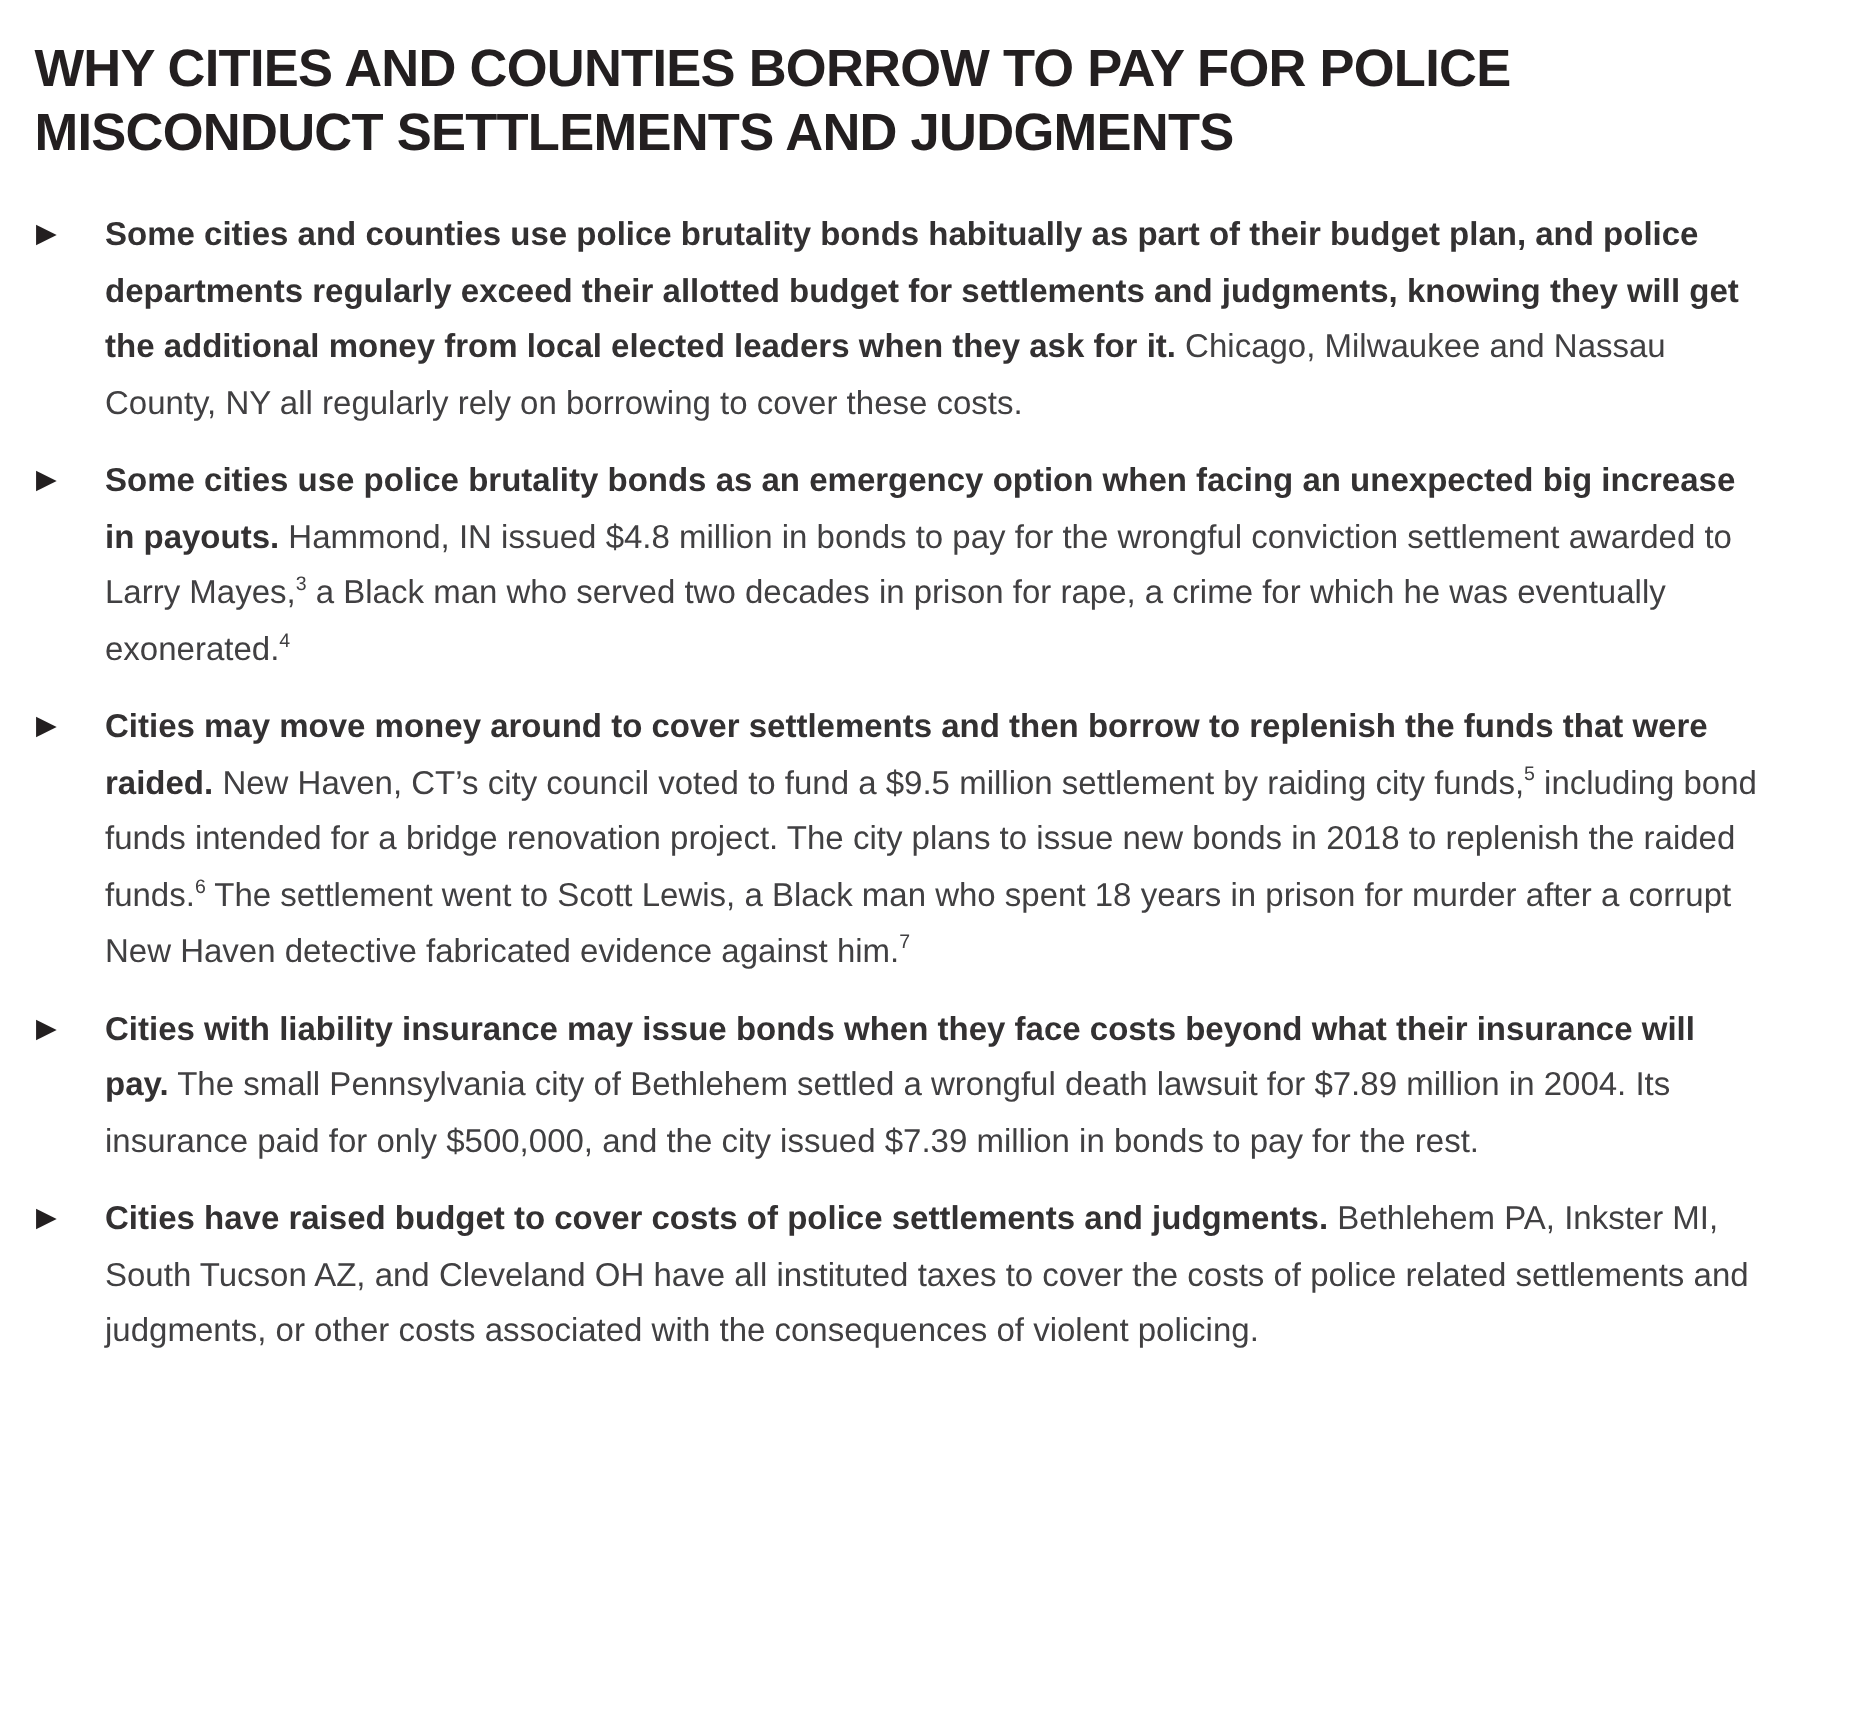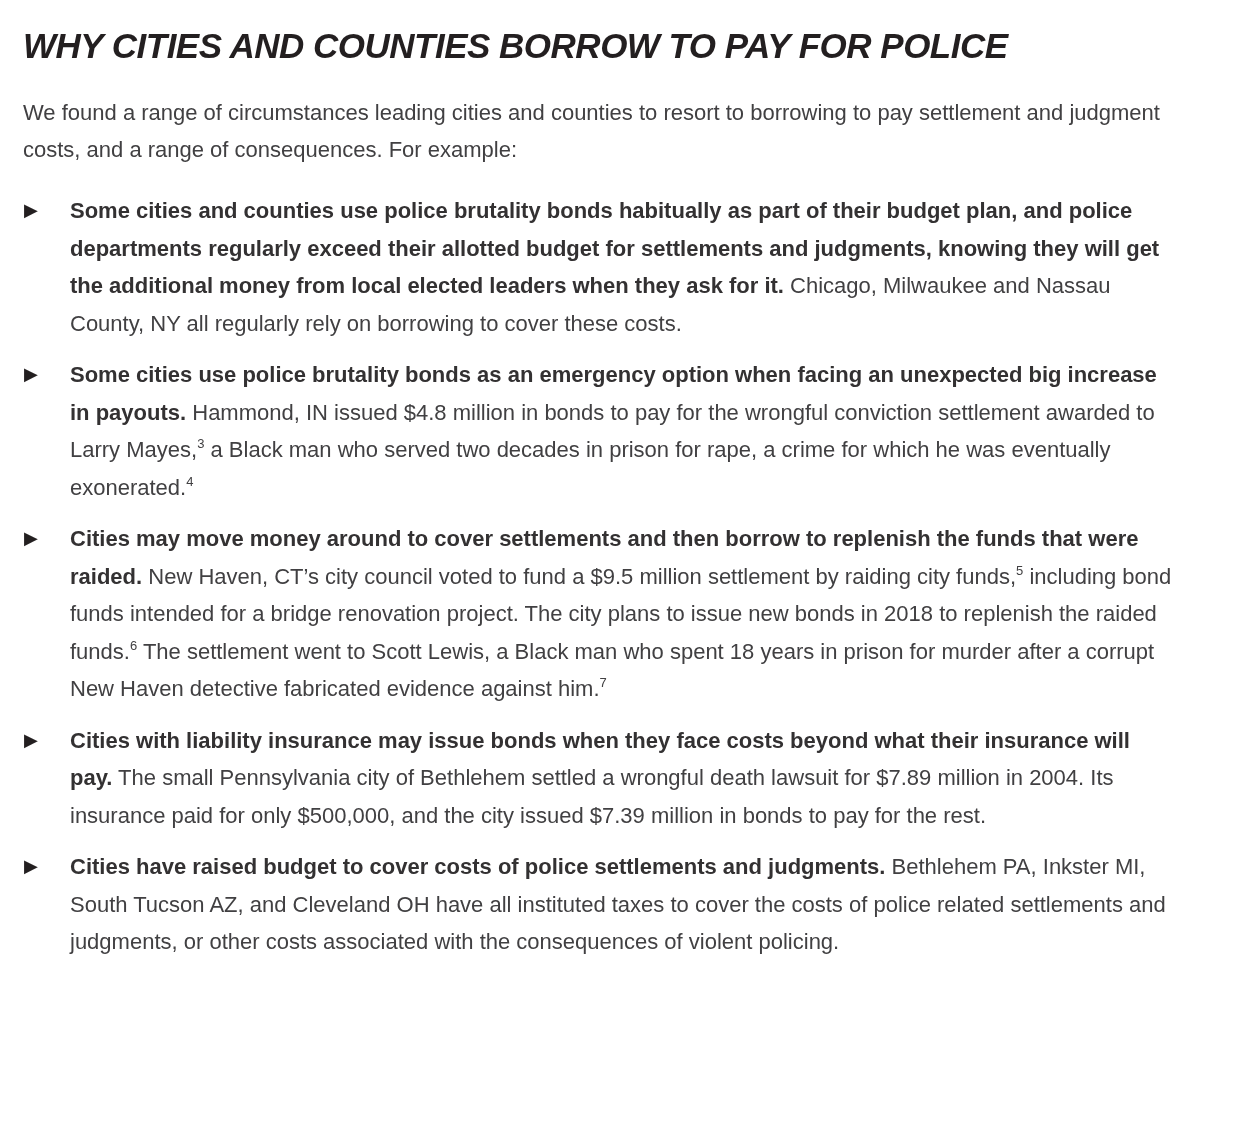--- a/index.html
+++ b/index.html
@@ -22,21 +22,20 @@
   .doc-title {
     margin: 0 0 27px 0;
     color: #231f20;
     font-size: 35px;
     line-height: 43px;
     font-weight: 900;
     letter-spacing: -0.5px;
   }
   .doc-title .title-line {
     display: block;
-    font-style: italic;
   }
   .intro {
     margin: 0 0 24px 0;
     font-size: 22px;
     line-height: 37px;
     color: #414042;
   }
   ul.bullet-list {
     list-style: none;
     margin: 0;
@@ -69,22 +68,22 @@
     position: relative;
     top: -9px;
   }
 </style>
 </head>
 <body>
 
 <div class="page">
   <h1 class="doc-title">
     <span class="title-line">WHY CITIES AND COUNTIES BORROW TO PAY FOR POLICE</span>
+    <span class="title-line">MISCONDUCT SETTLEMENTS AND JUDGMENTS</span>
   </h1>
-  <p class="intro">We found a range of circumstances leading cities and counties to resort to borrowing to pay settlement and judgment costs, and a range of consequences. For example:</p>
   <ul class="bullet-list">
       <li><span class="marker">▶</span><strong class="lead">Some cities and counties use police brutality bonds habitually as part of their budget plan, and police departments regularly exceed their allotted budget for settlements and judgments, knowing they will get the additional money from local elected leaders when they ask for it.</strong><span> Chicago, Milwaukee and Nassau County, NY all regularly rely on borrowing to cover these costs.</span></li>
       <li><span class="marker">▶</span><strong class="lead">Some cities use police brutality bonds as an emergency option when facing an unexpected big increase in payouts.</strong><span> Hammond, IN issued $4.8 million in bonds to pay for the wrongful conviction settlement awarded to Larry Mayes,</span><sup>3</sup><span> a Black man who served two decades in prison for rape, a crime for which he was eventually exonerated.</span><sup>4</sup></li>
       <li><span class="marker">▶</span><strong class="lead">Cities may move money around to cover settlements and then borrow to replenish the funds that were raided.</strong><span> New Haven, CT’s city council voted to fund a $9.5 million settlement by raiding city funds,</span><sup>5</sup><span> including bond funds intended for a bridge renovation project. The city plans to issue new bonds in 2018 to replenish the raided funds.</span><sup>6</sup><span> The settlement went to Scott Lewis, a Black man who spent 18 years in prison for murder after a corrupt New Haven detective fabricated evidence against him.</span><sup>7</sup></li>
       <li><span class="marker">▶</span><strong class="lead">Cities with liability insurance may issue bonds when they face costs beyond what their insurance will pay.</strong><span> The small Pennsylvania city of Bethlehem settled a wrongful death lawsuit for $7.89 million in 2004. Its insurance paid for only $500,000, and the city issued $7.39 million in bonds to pay for the rest.</span></li>
       <li><span class="marker">▶</span><strong class="lead">Cities have raised budget to cover costs of police settlements and judgments.</strong><span> Bethlehem PA, Inkster MI, South Tucson AZ, and Cleveland OH have all instituted taxes to cover the costs of police related settlements and judgments, or other costs associated with the consequences of violent policing.</span></li>
     </ul>
 </div>
 
 </body></html>

